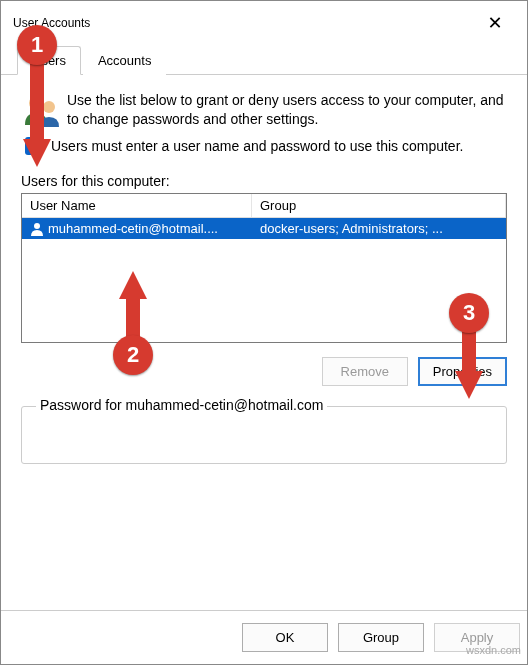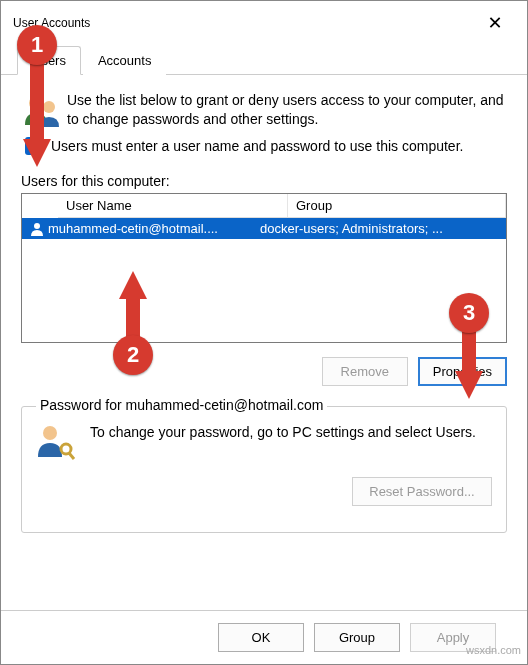--- a/index.html
+++ b/index.html
@@ -12,41 +12,41 @@
   .tab { padding: 6px 14px; font-size: 13px; border: 1px solid transparent; border-bottom: none; position: relative; top: 1px; background: #fff; }
   .tab.active { border: 1px solid #ccc; border-bottom: 1px solid #fff; border-radius: 3px 3px 0 0; }
   .content { padding: 16px 20px; flex: 1; overflow: hidden; }
   .intro { display: flex; gap: 6px; margin-bottom: 2px; }
   .intro .icon { width: 40px; height: 40px; flex: 0 0 auto; }
   .intro-text { font-size: 14px; line-height: 1.35; }
   .checkrow { display: flex; align-items: center; gap: 8px; margin: 6px 0 18px 4px; font-size: 14px; }
   .checkbox { width: 18px; height: 18px; background: #0b63c8; border-radius: 3px; display: flex; align-items: center; justify-content: center; color: #fff; font-size: 13px; }
   .userslabel { font-size: 14px; margin-bottom: 4px; display: inline-block; }
   .listbox { border: 1px solid #7a7a7a; height: 150px; background: #fff; position: relative; }
-  .listhead { display: flex; font-size: 13px; border-bottom: 1px solid #ddd; margin-left: 36px; }
+  .listhead { display: flex; font-size: 13px; border-bottom: 1px solid #ddd; }
   .listhead .col { padding: 4px 8px; border-right: 1px solid #e5e5e5; }
   .col.un { width: 230px; }
   .col.gp { flex: 1; }
   .listrow { display: flex; font-size: 13px; }
   .listrow.selected { background: #0a64c8; color: #fff; }
   .listrow .cell { padding: 3px 8px; display: flex; align-items: center; gap: 4px; overflow: hidden; white-space: nowrap; }
   .cell.un { width: 230px; }
   .cell.gp { flex: 1; }
   .user-mini { width: 14px; height: 14px; flex: 0 0 auto; }
   .btnrow { display: flex; gap: 10px; justify-content: flex-end; margin-top: 14px; }
   .btn { min-width: 86px; padding: 6px 14px; background: #fbfbfb; border: 1px solid #adadad; font-size: 13px; text-align: center; }
   .btn.disabled { color: #9a9a9a; border-color: #d0d0d0; }
   .btn.highlight { border: 2px solid #2f7fd6; padding: 5px 13px; }
   .fieldset { border: 1px solid #ccc; border-radius: 3px; margin-top: 20px; padding: 14px 14px 26px 14px; }
   .fieldset-legend { position: relative; top: -24px; background: #fff; display: inline-block; padding: 0 4px; font-size: 14px; }
   .fieldset-inner { margin-top: -14px; }
   .pwrow { display: flex; gap: 14px; align-items: flex-start; }
   .pwtext { font-size: 14px; line-height: 1.35; }
   .pwbtnrow { display: flex; justify-content: flex-end; margin-top: 14px; }
-  .bottombar { border-top: 1px solid #ccc; display: flex; gap: 10px; justify-content: flex-end; padding: 12px 31px; }
+  .bottombar { border-top: 1px solid #ccc; display: flex; gap: 10px; justify-content: flex-end; padding: 12px 7px; }
   
   .badge { position: absolute; width: 40px; height: 40px; background: #d63a2f; border-radius: 50%; color: #fff; display: flex; align-items: center; justify-content: center; font-size: 22px; font-weight: 700; z-index: 10; box-shadow: 0 1px 2px rgba(0,0,0,.4); }
   .arrow { position: absolute; z-index: 9; }
   .arrow svg { display: block; }
   .watermark { position: absolute; right: 6px; bottom: 8px; font-size: 11px; color: #aaa; pointer-events: none; }
 </style>
 </head>
 <body>
 
 <div class="window">
@@ -126,36 +126,20 @@
       </div>
     </div>
 
     <div class="btnrow">
       <div class="btn disabled">Remove</div>
       <div class="btn highlight">Properties</div>
     </div>
 
     <div class="fieldset">
       <span class="fieldset-legend">Password for muhammed-cetin@hotmail.com</span>
-      <div class="fieldset-inner">
-        <div class="pwrow">
-          <div class="icon" style="width:40px;height:40px;">
-            <svg viewBox="0 0 40 40" width="40" height="40">
-              <circle cx="14" cy="10" r="7" fill="#f2c48d"></circle>
-              <path d="M2 34 Q2 20 14 20 Q26 20 26 34 Z" fill="#2b66a8"></path>
-              <circle cx="30" cy="26" r="5" fill="none" stroke="#caa33a" stroke-width="3"></circle>
-              <path d="M33 30 L38 36" stroke="#caa33a" stroke-width="3"></path>
-            </svg>
-          </div>
-          <div class="pwtext">To change your password, go to PC settings and select Users.</div>
-        </div>
-        <div class="pwbtnrow">
-          <div class="btn disabled" style="min-width:140px;">Reset Password...</div>
-        </div>
-      </div>
     </div>
 
   </div>
 
   <div class="bottombar">
     <div class="btn">OK</div>
     <div class="btn">Group</div>
     <div class="btn disabled">Apply</div>
   </div>
 

